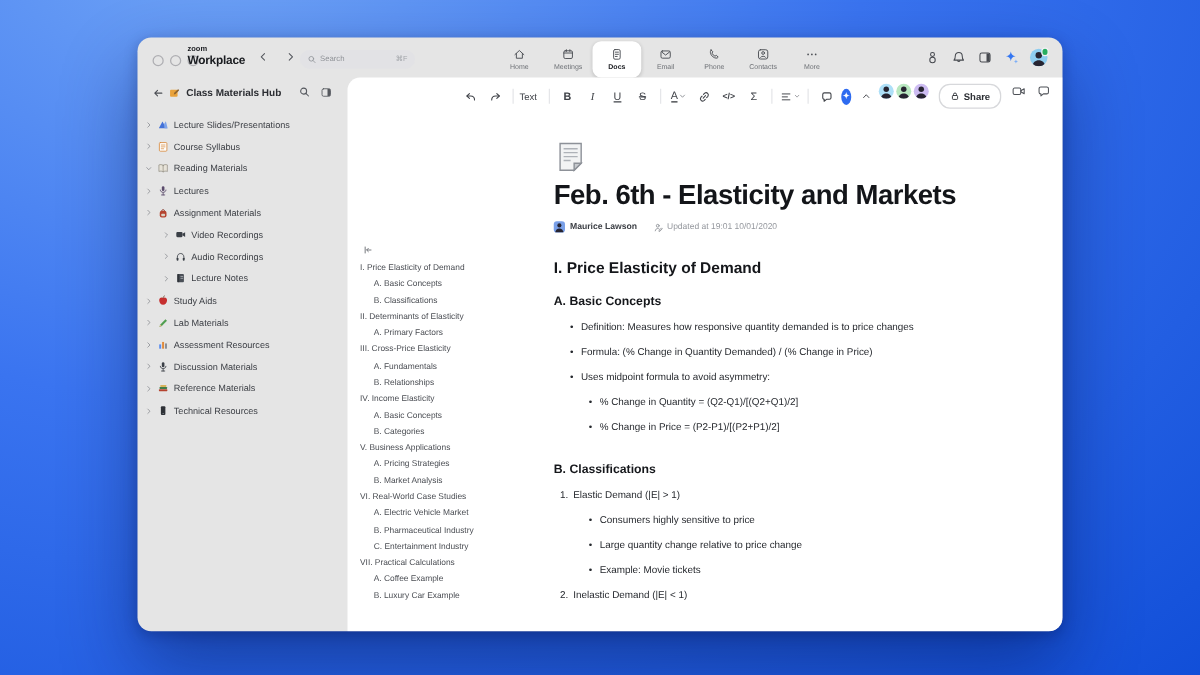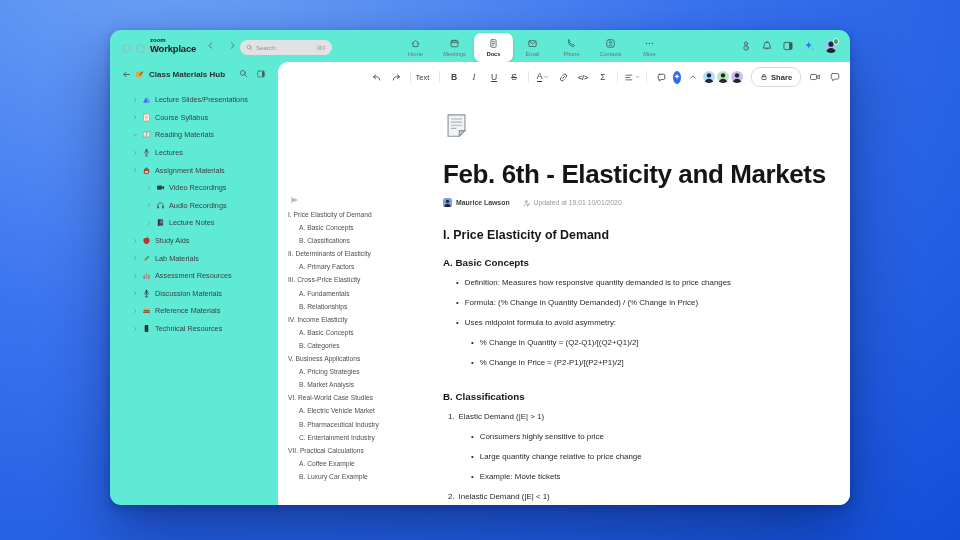--- a/index.html
+++ b/index.html
@@ -2,21 +2,21 @@
 <html><head>
 <meta charset="utf-8">
 <style>
   html,body{margin:0;padding:0;}
   body{
     width:960px;height:540px;overflow:hidden;position:relative;
     font-family:"Liberation Sans","DejaVu Sans",sans-serif;
     background:radial-gradient(130% 170% at 18% -12%, #72a6f6 0%, #3a74f0 42%, #0a48d4 100%);
   }
   .window{position:absolute;left:110px;top:30px;width:740px;height:475px;border-radius:11px;
-    background:#5eead4;overflow:hidden;
+    background:#e5e5e5;overflow:hidden;
     box-shadow:0 28px 60px rgba(2,18,80,.45),0 3px 10px rgba(2,18,80,.28);}
   
   .titlebar{position:absolute;top:0;left:0;right:0;height:32px;}
   .traffic{position:absolute;left:12px;top:14px;display:flex;gap:5px;}
   .traffic i{width:7px;height:7px;border-radius:50%;border:1px solid #aeaeb2;background:transparent;}
   .brand{position:absolute;left:40px;top:7px;line-height:1;color:#1a1c20;}
   .brand .b1{font-size:6px;font-weight:bold;display:block;}
   .brand .b2{font-size:9.5px;font-weight:bold;display:block;margin-top:1px;letter-spacing:-.2px;}
   .navchev{position:absolute;left:96px;top:11px;display:flex;gap:13px;color:#54575d;}
   .navchev .ic{width:9px;height:9px;}
@@ -37,21 +37,21 @@
   .avatar-top{width:14px;height:14px;border-radius:50%;background:#8ecdf0;position:relative;overflow:visible;}
   .avatar-top .ic{width:14px;height:14px;border-radius:50%;overflow:hidden;display:block;}
   .status-dot{position:absolute;right:-1px;top:-1px;width:4.5px;height:4.5px;border-radius:50%;
     background:#27ae60;border:1px solid #f2f2f4;}
   
   .sidebar{position:absolute;left:0;top:32px;width:168px;bottom:0;}
   .sb-header{display:flex;align-items:center;gap:4px;padding:7px 12px 3px 12px;color:#4a4d53;}
   .sb-header .ic{width:9px;height:9px;flex:none;}
   .sb-title{font-size:8px;font-weight:bold;color:#2b2d32;margin-left:1px;}
   .sb-hicons{margin-left:auto;display:flex;gap:8px;color:#55585e;}
-  .sb-list{padding:9px 6px 0 16px;}
+  .sb-list{padding:9px 6px 0 0;}
   .sb-row{height:17.6px;display:flex;align-items:center;gap:4px;border-radius:7px;padding:0 6px;
     color:#3e4147;font-size:7.3px;white-space:nowrap;}
   .sb-row .chev{width:6px;height:6px;color:#7c7f85;flex:none;}
   .sb-row .ic{width:9px;height:9px;flex:none;}
   .sb-row.d1{padding-left:20px;}
   .sb-row.d2{padding-left:31px;}
   .sb-row.selected{background:#fff;box-shadow:0 1px 3px rgba(0,0,0,.15);}
   .sb-footer{position:absolute;left:6px;right:6px;bottom:9px;}
   .sb-frow{height:18px;display:flex;align-items:center;gap:5px;padding:0 7px;color:#46494f;font-size:7.4px;}
   .sb-frow .ic{width:8px;height:8px;color:#56595f;flex:none;}
@@ -68,38 +68,38 @@
   .tb.bold{font-weight:bold;}
   .tb.ital{font-style:italic;font-family:"Liberation Serif",serif;}
   .tb.undl{text-decoration:underline;}
   .tb.strk{text-decoration:line-through;}
   .tb.colorA{flex-direction:row;}
   .tb.colorA .aglyph{border-bottom:1.5px solid #2f3237;line-height:1;padding-bottom:.5px;}
   .tbdiv{width:1px;height:12px;background:#e5e6e9;margin:0 4px;flex:none;}
   .ai-btn{width:13px;height:13px;border-radius:50%;background:#2e6bf0;display:flex;align-items:center;
     justify-content:center;margin:0 2px;}
   .ai-btn .ic{width:8px;height:8px;color:#fff;}
-  .tb-right{margin-left:auto;display:flex;align-items:center;gap:8px;padding-right:12px;color:#4d5056;}
+  .tb-right{margin-left:auto;display:flex;align-items:flex-start;gap:8px;padding-right:12px;color:#4d5056;}
   .avatars{display:flex;gap:2px;}
   .av{width:12px;height:12px;border-radius:50%;overflow:hidden;flex:none;}
   .av .ic{width:12px;height:12px;display:block;}
   .share-btn{height:18px;border:1px solid #d7d8db;border-radius:9px;display:flex;align-items:center;
     gap:3px;padding:0 8px;font-size:7.6px;color:#2c2f34;background:#fff;font-weight:bold;}
   .share-btn .ic{width:8px;height:8px;}
   .tb-right .ric{width:12px;height:12px;}
   
   .content{position:absolute;top:30px;left:0;right:0;bottom:0;overflow:hidden;}
   .outline{position:absolute;left:10px;top:104px;width:118px;}
   .outline .oc{width:8px;height:8px;color:#6b6e74;display:block;margin-left:2px;}
   .outline-items{margin-top:4px;}
   .outline-items .oi{font-size:6.7px;line-height:13.1px;color:#4b4e54;white-space:nowrap;}
   .outline-items .oi.d1{padding-left:11px;}
   .doccol{position:absolute;left:165px;top:0;width:396px;}
   .doc-emoji{margin-top:20px;width:27px;height:27px;}
-  .doc-title{margin-top:20px;font-size:26px;font-weight:bold;color:#131519;letter-spacing:-.4px;}
+  .doc-title{margin-top:4px;font-size:22px;font-weight:bold;color:#131519;letter-spacing:-.4px;}
   .byline{margin-top:8px;display:flex;align-items:center;gap:4px;}
   .byline .bav{width:9px;height:9px;border-radius:2.5px;background:#7aa0e8;overflow:hidden;flex:none;}
   .byline .bav .ic{width:9px;height:9px;display:block;}
   .byline .bname{font-size:6.9px;color:#3c3f45;font-weight:bold;}
   .byline .upd{display:flex;align-items:center;gap:3px;margin-left:9px;color:#94979d;font-size:6.8px;}
   .byline .upd .ic{width:8px;height:8px;color:#94979d;}
   .blocks .h2{margin-top:21px;font-size:12.4px;font-weight:bold;color:#15171b;}
   .blocks .h3{margin-top:15px;font-size:9.8px;font-weight:bold;color:#15171b;}
   .blocks .h3.extra{margin-top:23px;}
   .blocks .li{margin-top:9.5px;font-size:7.9px;color:#26292e;display:flex;gap:6px;line-height:10.5px;}

